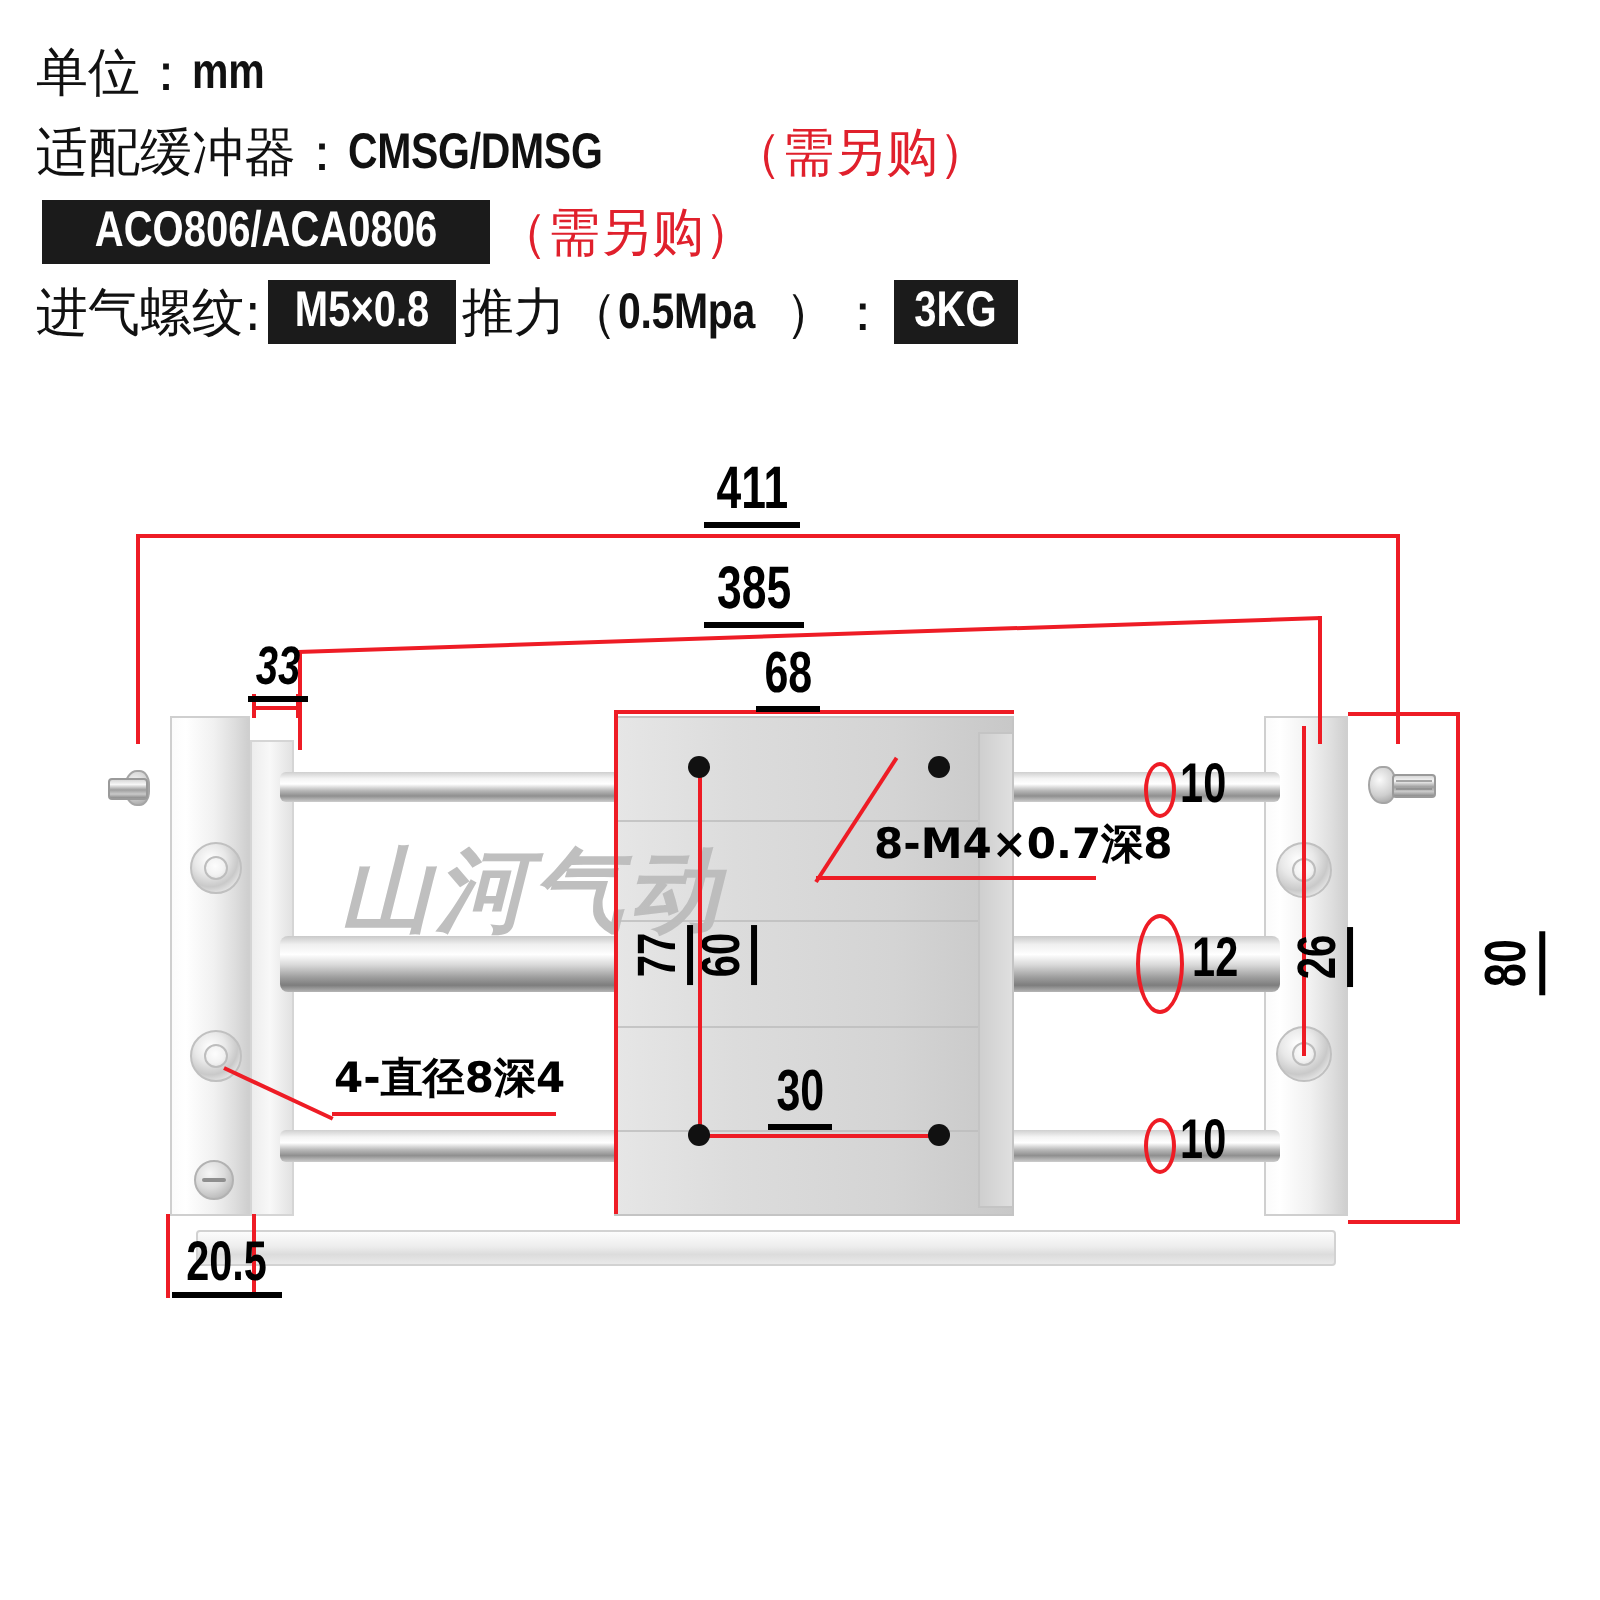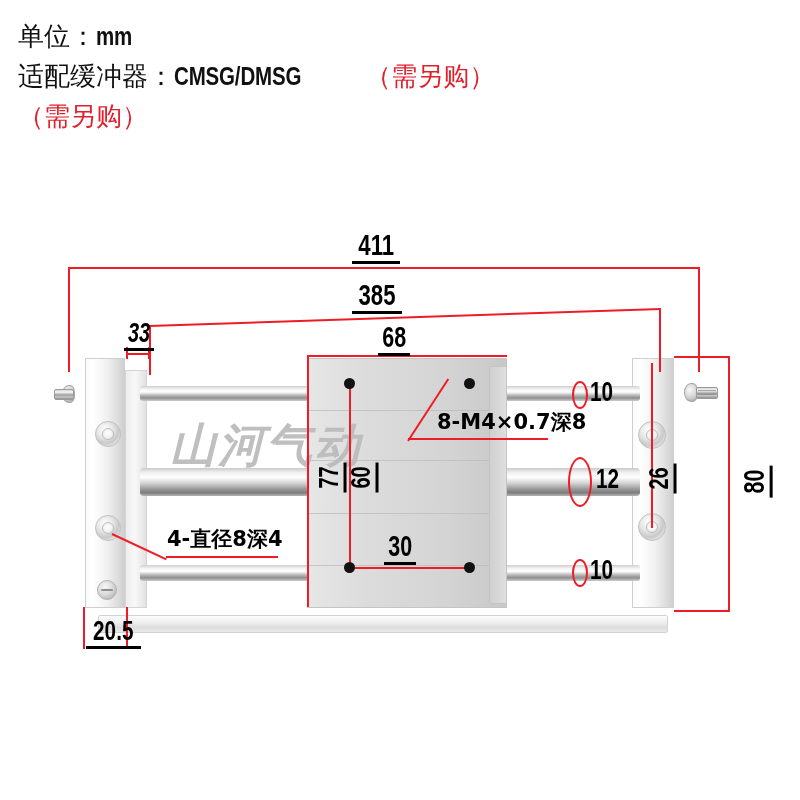--- a/index.html
+++ b/index.html
@@ -163,23 +163,32 @@
     </div>
 
     <div class="spec-line">
       <span class="cn">适配缓冲器：</span>
       <span class="bold-lat">CMSG/DMSG</span>
       <span class="gap-lg"></span>
       <span class="red-note">（需另购）</span>
     </div>
 
     <div class="spec-line">
+      <span class="chip"><span>ACO806/ACA0806</span></span>
       <span class="red-note tight">（需另购）</span>
     </div>
 
+    <div class="spec-line">
+      <span class="cn">进气螺纹:</span>
+      <span class="chip"><span>M5×0.8</span></span>
+      <span class="cn">推力（</span>
+      <span class="bold-lat">0.5Mpa</span>
+      <span class="cn">）：</span>
+      <span class="chip"><span>3KG</span></span>
+    </div>
   </div>
 
   <div id="drawing">
 
     <div class="baserail" style="left:98px; top:390px; width:570px; height:18px;"></div>
 
     <div class="endcap" style="left:85px; top:133px; width:40px; height:250px;"></div>
     <div class="endcap-in" style="left:125px; top:145px; width:22px; height:238px;"></div>
     <div class="port-cap" style="left:62px; top:160px; width:13px; height:18px;"></div>
     <div class="port" style="left:54px; top:164px; width:20px; height:11px;"></div>

